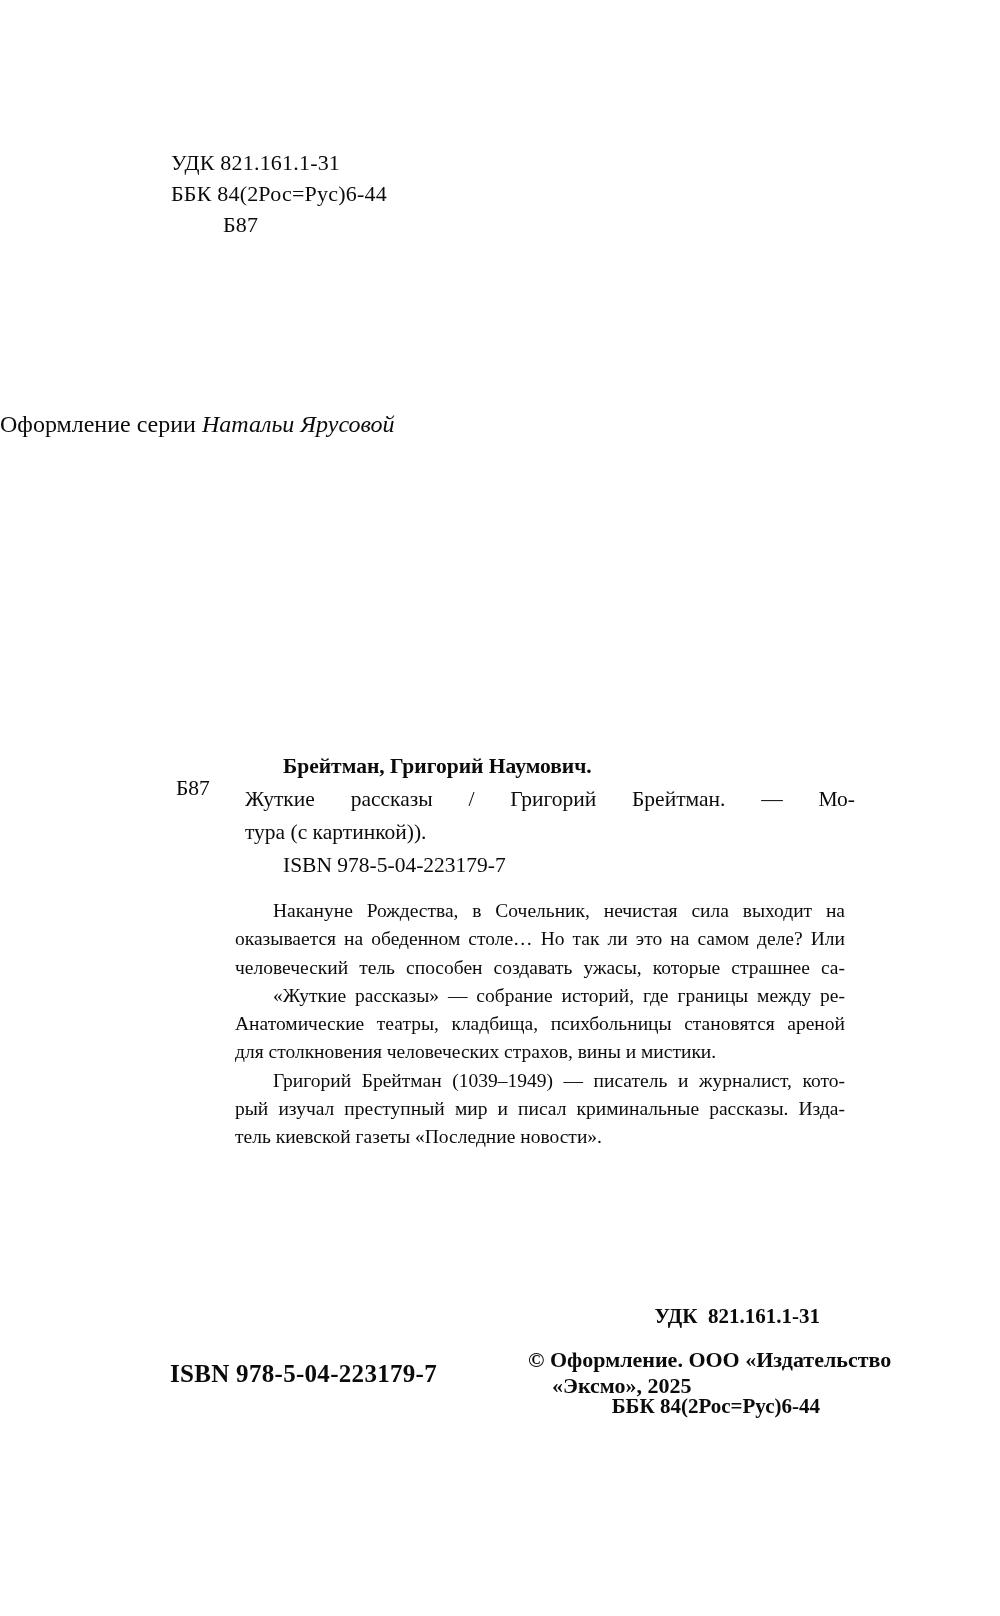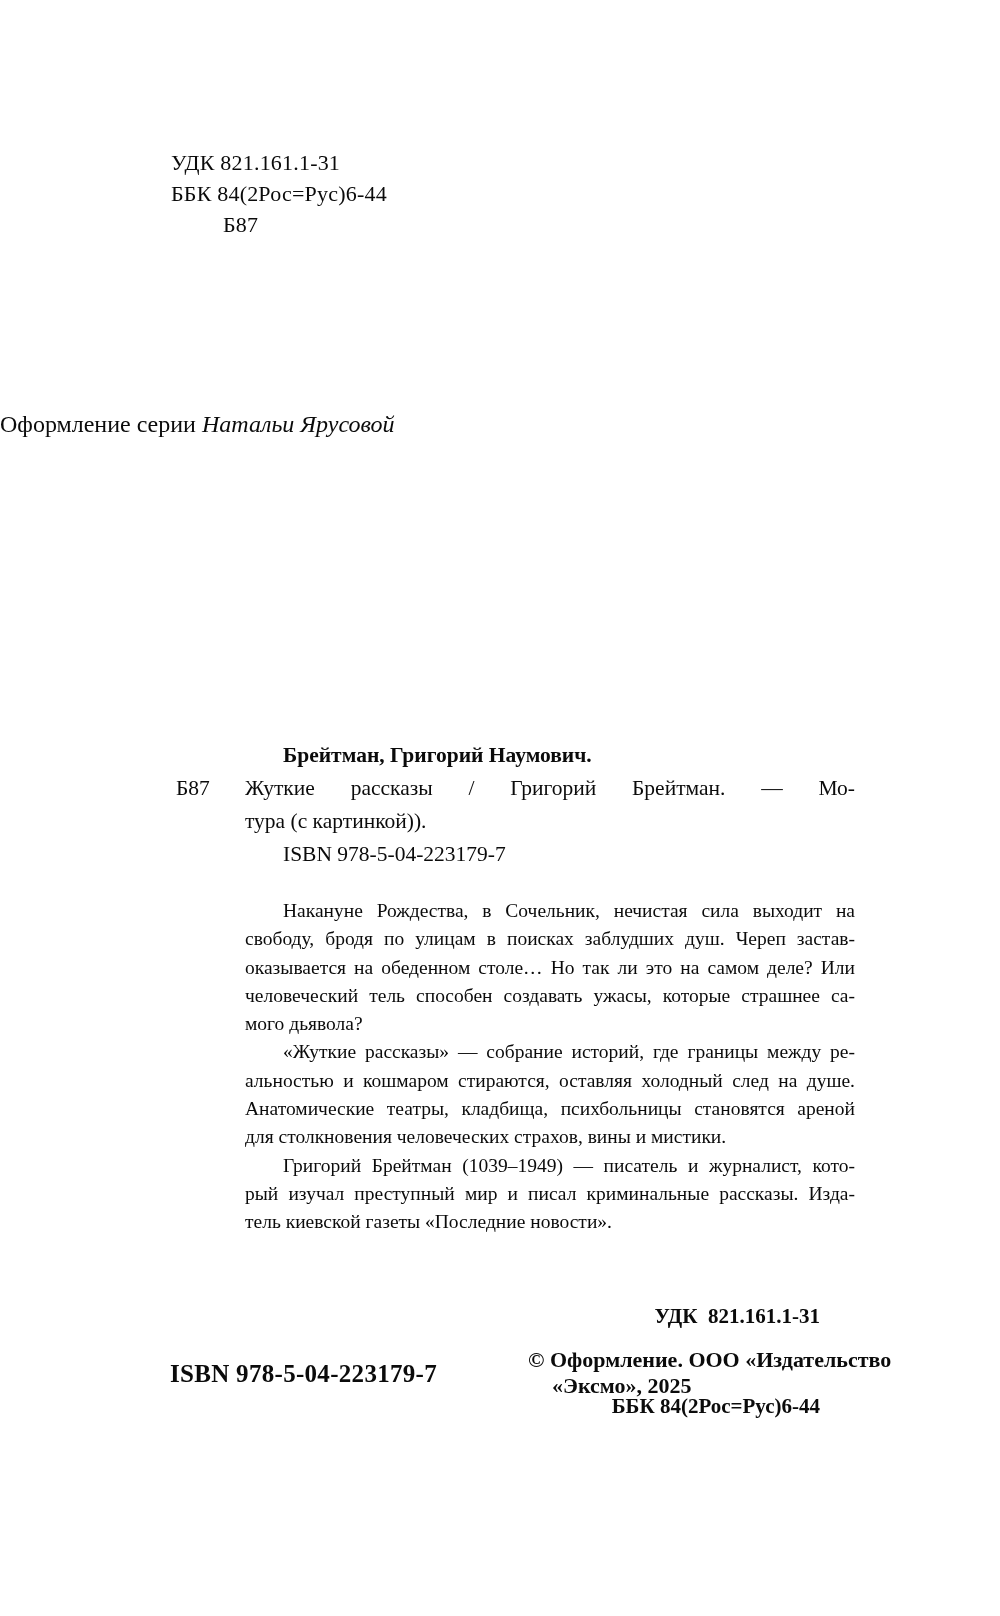--- a/index.html
+++ b/index.html
@@ -38,30 +38,30 @@
     top: 739px;
     width: 679px;
     font-size: 21.5px;
     line-height: 33px;
   }
   .catalog-code {
     position: absolute;
     left: 0;
     top: 33px;
   }
-  .catalog-body { margin-left: 69px; }
+  .catalog-body { margin-left: 69px; margin-top: 11px; }
 
   .line { min-height: 1em; }
   .indent { text-indent: 38px; }
   .j { text-align: justify; text-align-last: justify; }
   .bold { font-weight: bold; }
 
   .annotation {
     position: absolute;
-    left: 245px;
+    left: 235px;
     top: 897px;
     width: 610px;
     font-size: 19.5px;
     line-height: 28.3px;
   }
 
   .bottom-codes {
     position: absolute;
     right: 152px;
     top: 1241px;
@@ -110,27 +110,24 @@
     <div class="catalog-body">
       <div class="line indent bold">Брейтман, Григорий Наумович.</div>
       <div class="line j">Жуткие рассказы / Григорий Брейтман. — Мо-</div>
       <div class="line">тура (с картинкой)).</div>
       <div class="line indent">ISBN 978-5-04-223179-7</div>
     </div>
   </div>
 
   <div class="annotation">
     <div class="line indent j">Накануне Рождества, в Сочельник, нечистая сила выходит на</div>
-    <div class="line j">свободу, бродя по улицам в поисках заблудших душ. Череп застав-</div>
     <div class="line j">оказывается на обеденном столе… Но так ли это на самом деле? Или</div>
     <div class="line j">человеческий тель способен создавать ужасы, которые страшнее са-</div>
-    <div class="line">мого дьявола?</div>
 
     <div class="line indent j">«Жуткие рассказы» — собрание историй, где границы между ре-</div>
-    <div class="line j">альностью и кошмаром стираются, оставляя холодный след на душе.</div>
     <div class="line j">Анатомические театры, кладбища, психбольницы становятся ареной</div>
     <div class="line">для столкновения человеческих страхов, вины и мистики.</div>
 
     <div class="line indent j">Григорий Брейтман (1039–1949) — писатель и журналист, кото-</div>
     <div class="line j">рый изучал преступный мир и писал криминальные рассказы. Изда-</div>
     <div class="line">тель киевской газеты «Последние новости».</div>
   </div>
 
   <div class="bottom-codes">
     <div class="line">УДК  821.161.1-31</div>

